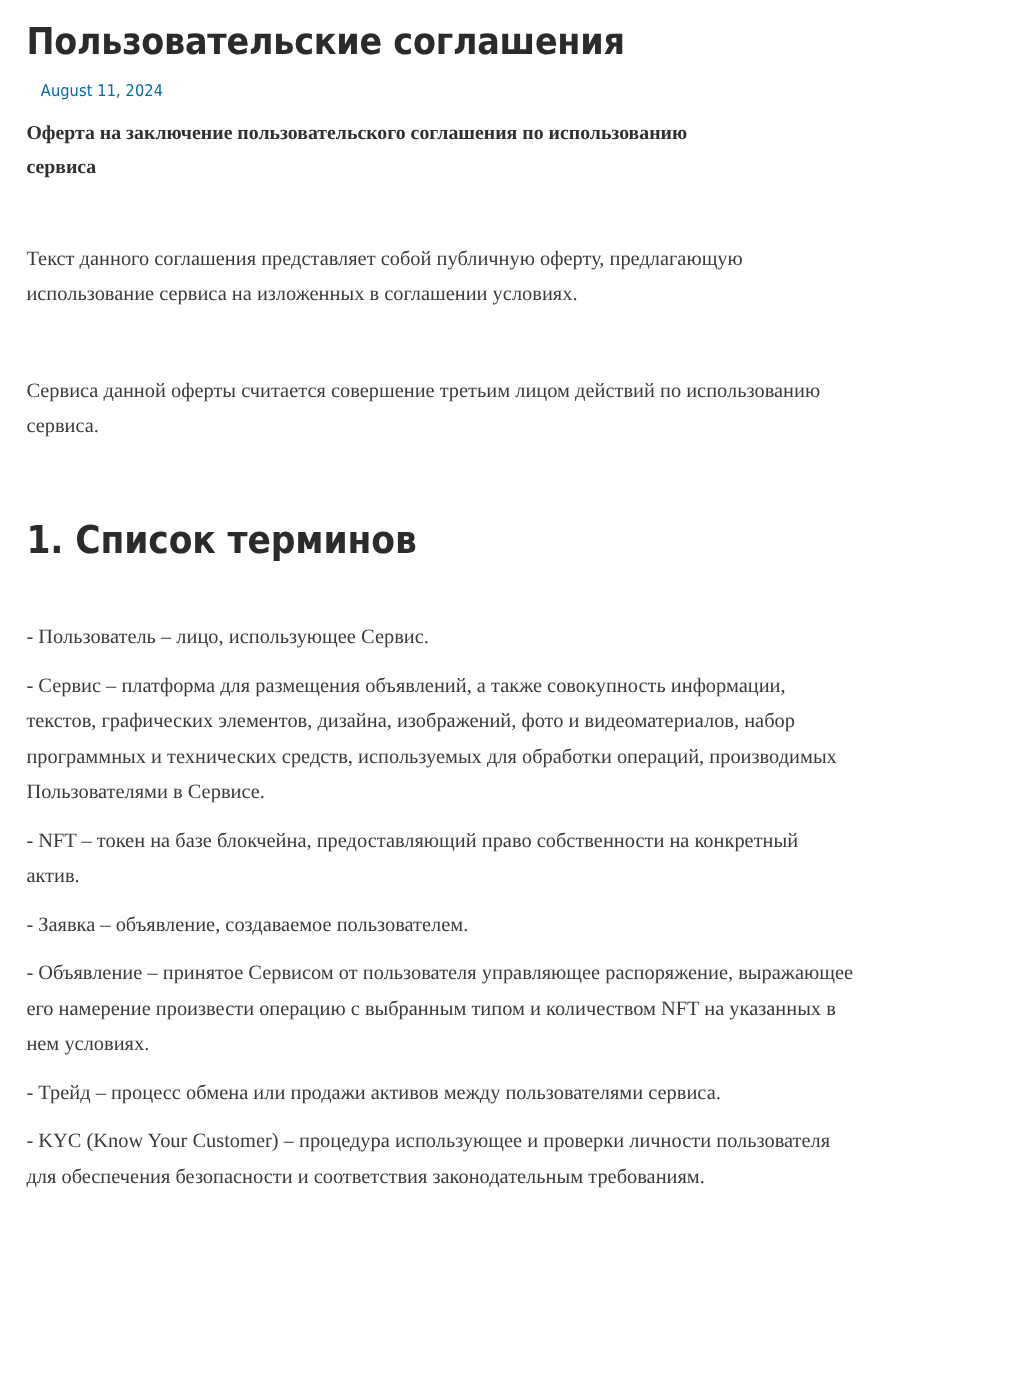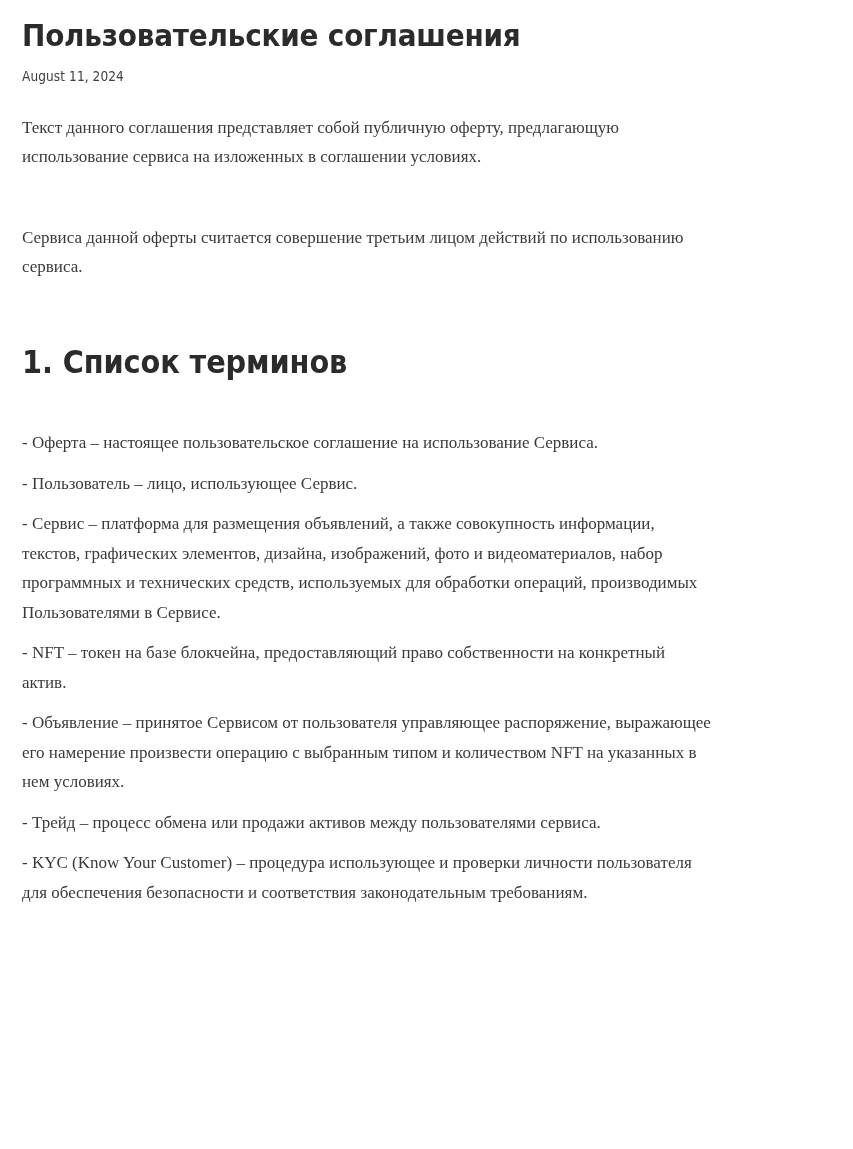--- a/index.html
+++ b/index.html
@@ -41,22 +41,22 @@
     margin: 0 0 0 0;
     padding-top: 6px;
     white-space: nowrap;
   }
 
   
   .doc-date {
     font-family: "Liberation Sans Narrow", "DejaVu Sans Condensed", "Liberation Sans", sans-serif;
     font-size: 13.5px;
     line-height: 18px;
-    color: #404040;
-    margin: 13px 0 0 0;
+    color: #0369a1;
+    margin: 13px 0 0 12px;
     letter-spacing: 0.1px;
   }
 
   
   .doc-subtitle {
     font-family: "Liberation Serif", "DejaVu Serif", serif;
     font-weight: 700;
     font-size: 16.5px;
     line-height: 28px;
     color: #2f2f2f;
@@ -69,21 +69,21 @@
     font-family: "Liberation Serif", "DejaVu Serif", serif;
     font-size: 17px;
     line-height: 29px;
     color: #3a3a3a;
     margin: 0;
     max-width: 690px;
     text-align: left;
   }
 
   .intro-block {
-    margin-top: 28px;
+    margin-top: 48px;
   }
 
   .intro-block + .intro-block {
     margin-top: 52px;
   }
 
   
   .section-heading {
     font-family: "Liberation Sans Narrow", "DejaVu Sans Condensed", "Liberation Sans", sans-serif;
     font-weight: 700;
@@ -121,36 +121,37 @@
 </head>
 <body>
 
 <div class="page">
   <div class="content">
 
     <h1 class="doc-title">Пользовательские соглашения</h1>
 
     <div class="doc-date">August 11, 2024</div>
 
+    <h2 class="doc-subtitle">Оферта на заключение пользовательского соглашения по использованию сервиса</h2>
 
     <div class="intro-block">
       <p class="para">Текст данного соглашения представляет собой публичную оферту, предлагающую использование сервиса на изложенных в соглашении условиях.</p>
     </div>
 
     <div class="intro-block">
       <p class="para">Сервиса данной оферты считается совершение третьим лицом действий по использованию сервиса.</p>
     </div>
 
     <h3 class="section-heading">1. Список терминов</h3>
 
     <ul class="term-list">
-      <li class="term-item">- Оферта – настоящее пользовательское соглашение на использование Сервиса.</li>
       <li class="term-item">- Пользователь – лицо, использующее Сервис.</li>
       <li class="term-item">- Сервис – платформа для размещения объявлений, а также совокупность информации, текстов, графических элементов, дизайна, изображений, фото и видеоматериалов, набор программных и технических средств, используемых для обработки операций, производимых Пользователями в Сервисе.</li>
       <li class="term-item">- NFT – токен на базе блокчейна, предоставляющий право собственности на конкретный актив.</li>
+      <li class="term-item">- Заявка – объявление, создаваемое пользователем.</li>
       <li class="term-item">- Объявление – принятое Сервисом от пользователя управляющее распоряжение, выражающее его намерение произвести операцию с выбранным типом и количеством NFT на указанных в нем условиях.</li>
       <li class="term-item">- Трейд – процесс обмена или продажи активов между пользователями сервиса.</li>
       <li class="term-item">- KYC (Know Your Customer) – процедура использующее и проверки личности пользователя для обеспечения безопасности и соответствия законодательным требованиям.</li>
     </ul>
 
     <div class="tail-space"></div>
 
   </div>
 </div>
 

